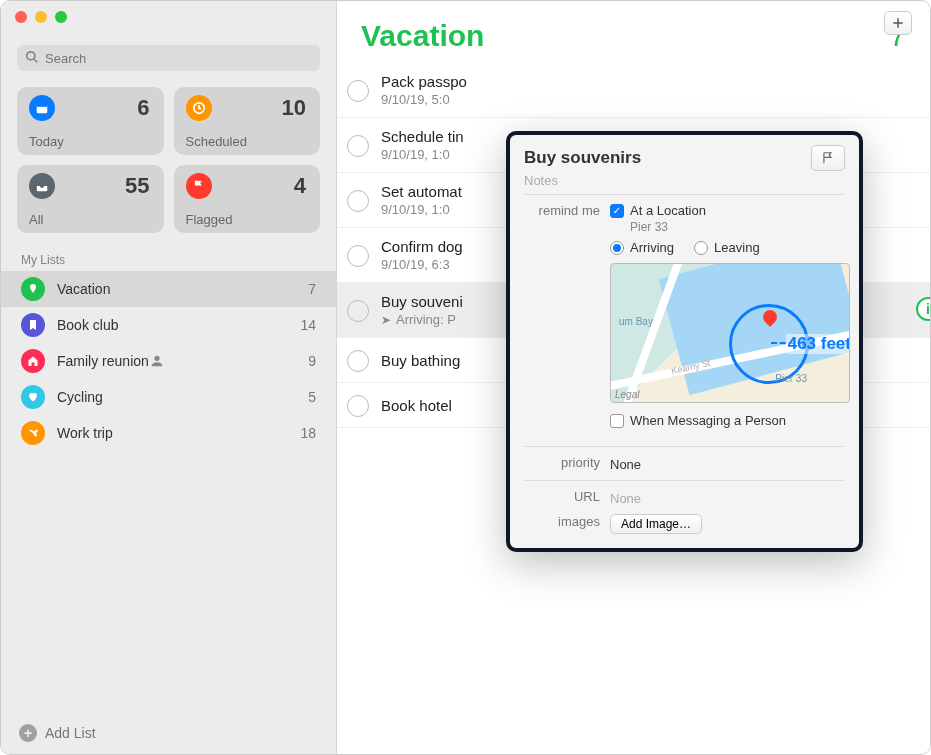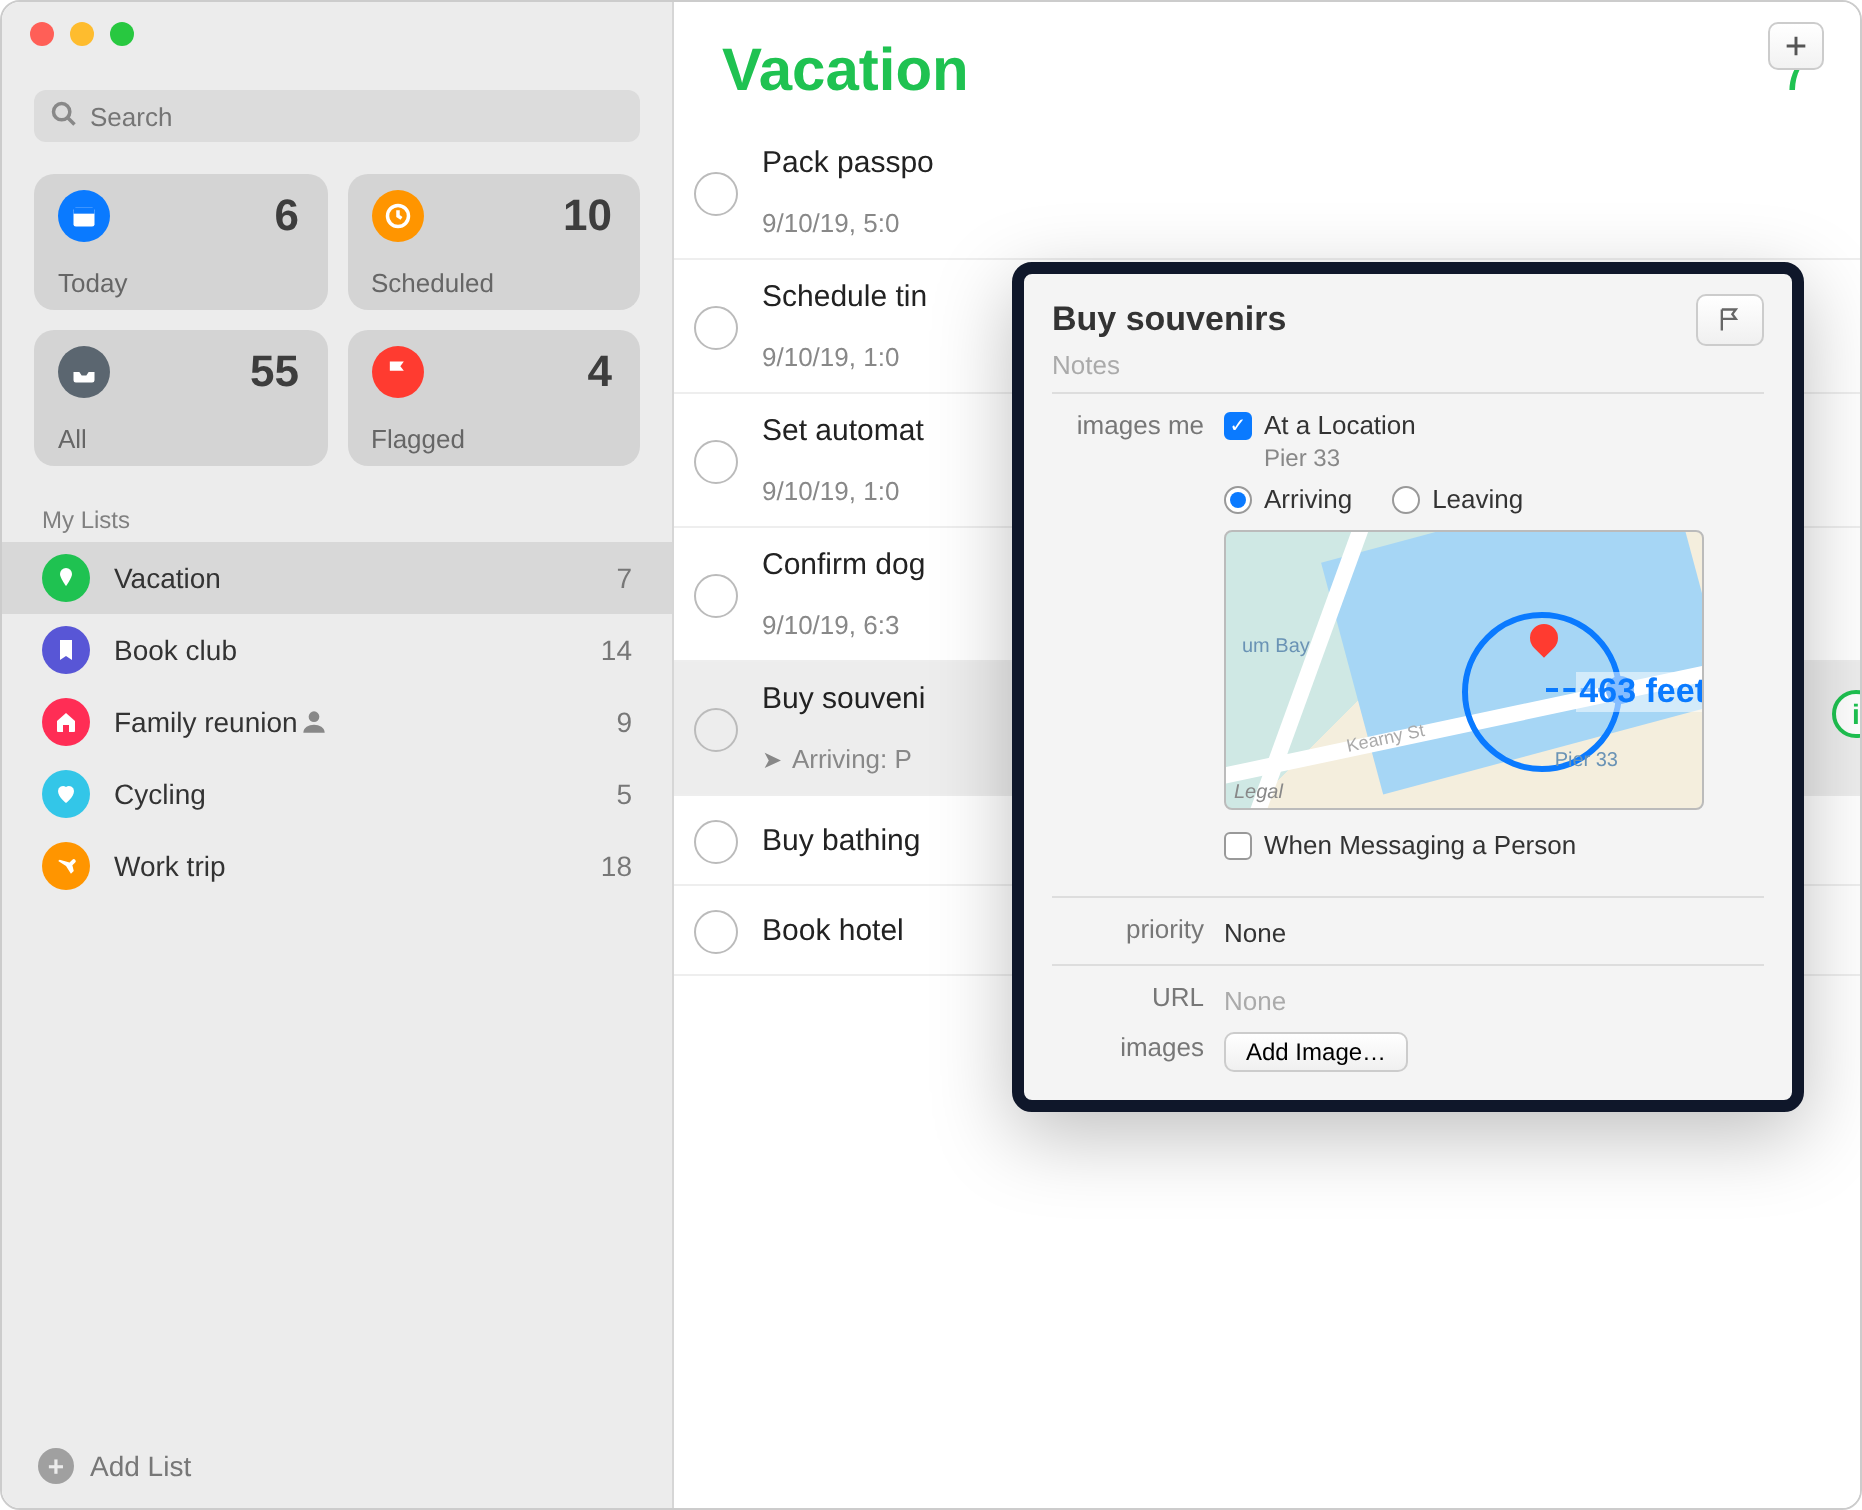--- a/index.html
+++ b/index.html
@@ -34,26 +34,26 @@
   .main { flex: 1; display: flex; flex-direction: column; position: relative; background:#fff;}
   .main-header { padding: 18px 24px 10px; display: flex; align-items: center; }
   .main-title { font-size: 30px; font-weight: 700; color: #1fc251; }
   .main-count { margin-left: auto; font-size: 30px; color: #1fc251; font-weight: 400; }
   .add-btn { position: absolute; top: 10px; right: 18px; width: 28px; height: 24px; border: 1px solid #ccc; border-radius: 5px; background: linear-gradient(#fff,#f2f2f2); display:flex; align-items:center; justify-content:center; color:#555; font-size:16px;}
   .reminder { display: flex; align-items: center; padding: 10px 24px 10px 10px; border-bottom: 1px solid #eee; gap: 12px; position:relative;}
   .reminder.selected{ background:#ededed; }
   .rm-radio { width: 22px; height: 22px; border: 1.5px solid #bbb; border-radius: 50%; flex-shrink: 0; margin-top: 2px;}
   .rm-body { flex: 1; }
   .rm-title { font-size: 15px; color: #222; }
-  .rm-sub { font-size: 13px; color: #888; margin-top: 14px; }
+  .rm-sub { font-size: 13px; color: #888; margin-top: 2px; }
   .rm-sub .loc-icon { font-size: 12px; margin-right: 2px;}
   .info-indicator { position: absolute; right: -10px; top: 14px; width: 24px; height:24px; border: 2px solid #1fc251; border-radius: 50%; color:#1fc251; font-weight:bold; display:flex; align-items:center; justify-content:center; font-size:14px; background:#fff;}
 
   
-  .popover { position: absolute; top: 130px; left: 505px; width: 396px; background: #f4f4f4; border: 6px solid #0f172a; border-radius: 10px; box-shadow: 0 12px 40px rgba(0,0,0,.25); padding: 10px 14px; font-size: 13px; color: #333; z-index: 200;}
+  .popover { position: absolute; top: 130px; left: 505px; width: 357px; background: #f4f4f4; border: 4px solid #0f172a; border-radius: 10px; box-shadow: 0 12px 40px rgba(0,0,0,.25); padding: 10px 14px; font-size: 13px; color: #333; z-index: 200;}
   .pop-header { display:flex; align-items:center; gap:8px;}
   .pop-title { font-size: 17px; font-weight: 600; flex:1;}
   .flag-btn { width: 34px; height: 26px; border: 1px solid #ccc; border-radius: 5px; background: linear-gradient(#fff,#f0f0f0); display:flex; align-items:center; justify-content:center; color:#666;}
   .pop-notes { color: #aaa; font-size: 13px; padding: 2px 0 6px; border-bottom: 1px solid #ddd;}
   .form-row { display: flex; padding: 8px 0; align-items: flex-start; }
   .form-label { width: 86px; text-align: right; color: #777; padding-right: 10px; flex-shrink:0;}
   .form-body { flex: 1; }
   .chk { display: flex; align-items: center; gap: 6px; margin-bottom: 6px;}
   .chkbox { width: 14px; height: 14px; border: 1px solid #999; border-radius: 3px; background: #fff; display:flex; align-items:center; justify-content:center; color:white; font-size:10px;}
   .chkbox.checked { background: #0a7aff; border-color:#0a7aff; }
@@ -277,21 +277,21 @@
       <div class="pop-title">Buy souvenirs</div>
       <div class="flag-btn">
         <svg width="14" height="14" viewBox="0 0 24 24" fill="none" stroke="#666" stroke-width="2">
             <path d="M5 3v18M5 3h12l-3 4 3 4H5"></path>
           </svg>
       </div>
     </div>
     <div class="pop-notes">Notes</div>
 
     <div class="form-row">
-      <div class="form-label">images me</div>
+      <div class="form-label">remind me</div>
       <div class="form-body">
         <div class="chk">
           <div class="chkbox checked">✓</div>
           <span>At a Location</span>
         </div>
         <div class="subloc">Pier 33</div>
         <div class="radio-group">
           <div class="radio">
             <div class="radio-dot sel"></div>
             <span>Arriving</span>

